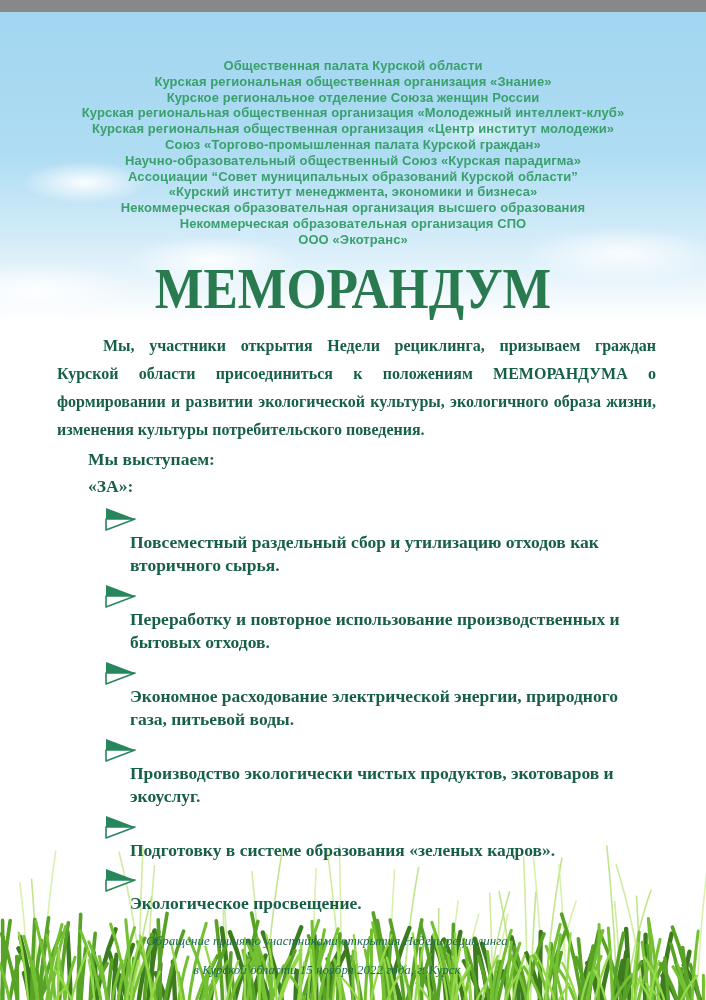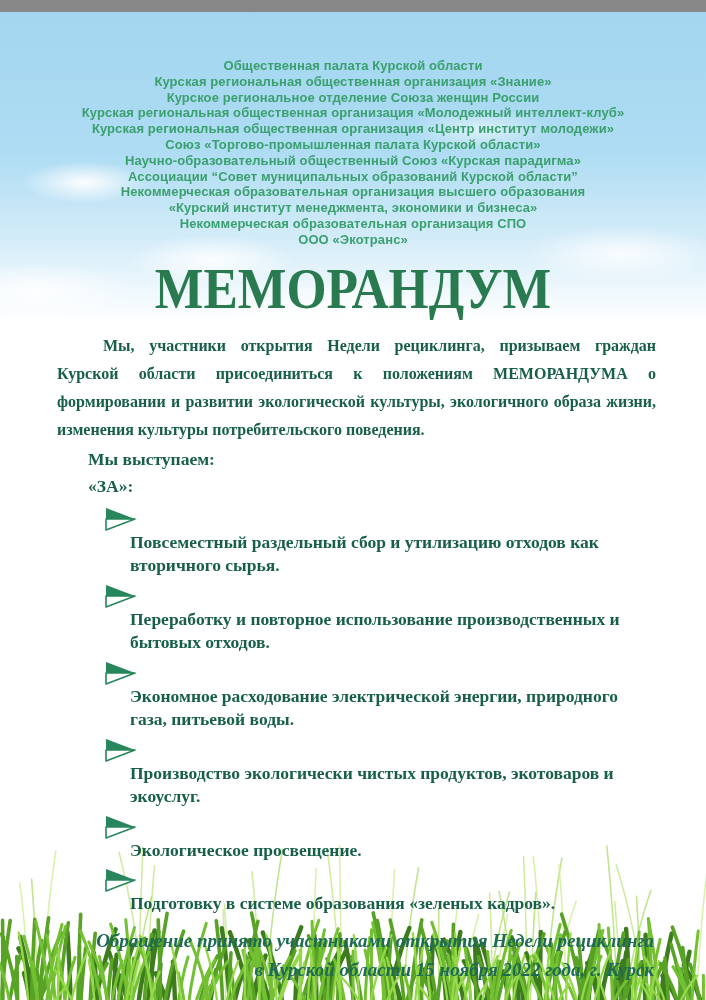--- a/index.html
+++ b/index.html
@@ -76,24 +76,24 @@
   }
   .bullet-text{
     margin-left:25px;
     font-weight:700;
     font-size:17.5px;
     line-height:23.5px;
     color:var(--body-green);
   }
   .closing{
     margin:10px 52px 0 0;
-    text-align:right;
-    font-weight:700;
+    text-align:center;
+    font-weight:400;
     font-style:italic;
-    font-size:19px;
+    font-size:13px;
     line-height:29px;
     color:var(--closing-green);
   }
   .grass{
     position:absolute;left:0;bottom:0;
     width:706px;height:176px;
     z-index:1;
     display:block;
   }
 </style>
@@ -104,25 +104,25 @@
   <div class="sky"></div>
 
   <div class="content">
 
     <div class="orgs">
       <div>Общественная палата Курской области</div>
       <div>Курская региональная общественная организация «Знание»</div>
       <div>Курское региональное отделение Союза женщин России</div>
       <div>Курская региональная общественная организация «Молодежный интеллект-клуб»</div>
       <div>Курская региональная общественная организация «Центр институт молодежи»</div>
-      <div>Союз «Торгово-промышленная палата Курской области»</div>
+      <div>Союз «Торгово-промышленная палата Курской граждан»</div>
       <div>Научно-образовательный общественный Союз «Курская парадигма»</div>
       <div>Ассоциации “Совет муниципальных образований Курской области”</div>
+      <div>«Курский институт менеджмента, экономики и бизнеса»</div>
       <div>Некоммерческая образовательная организация высшего образования</div>
-      <div>«Курский институт менеджмента, экономики и бизнеса»</div>
       <div>Некоммерческая образовательная организация СПО</div>
       <div>ООО «Экотранс»</div>
     </div>
 
     <div class="title">МЕМОРАНДУМ</div>
 
     <p class="intro">Мы, участники открытия Недели рециклинга, призываем граждан Курской области присоединиться к положениям МЕМОРАНДУМА о формировании и развитии экологической культуры, экологичного образа жизни, изменения культуры потребительского поведения.</p>
 
     <div class="leadin">Мы выступаем:</div>
     <div class="leadin">«ЗА»:</div>
@@ -154,28 +154,28 @@
             <polygon points="1,1 30,12 1,12" fill="#27865c"></polygon>
             <polygon points="1,12 30,12 1,23" fill="#ffffff" stroke="#27865c" stroke-width="1.6" stroke-linejoin="round"></polygon>
           </svg>
         <span class="bullet-text">Производство экологически чистых продуктов, экотоваров и экоуслуг.</span>
       </li>
       <li>
         <svg class="flag" viewBox="0 0 31 24">
             <polygon points="1,1 30,12 1,12" fill="#27865c"></polygon>
             <polygon points="1,12 30,12 1,23" fill="#ffffff" stroke="#27865c" stroke-width="1.6" stroke-linejoin="round"></polygon>
           </svg>
-        <span class="bullet-text">Экологическое просвещение.</span>
+        <span class="bullet-text">Подготовку в системе образования «зеленых кадров».</span>
       </li>
       <li>
         <svg class="flag" viewBox="0 0 31 24">
             <polygon points="1,1 30,12 1,12" fill="#27865c"></polygon>
             <polygon points="1,12 30,12 1,23" fill="#ffffff" stroke="#27865c" stroke-width="1.6" stroke-linejoin="round"></polygon>
           </svg>
-        <span class="bullet-text">Подготовку в системе образования «зеленых кадров».</span>
+        <span class="bullet-text">Экологическое просвещение.</span>
       </li>
     </ul>
 
     <div class="closing">
       <div>Обращение принято участниками открытия Недели рециклинга</div>
       <div>в Курской области 15 ноября 2022 года, г. Курск</div>
     </div>
 
   </div>
 

